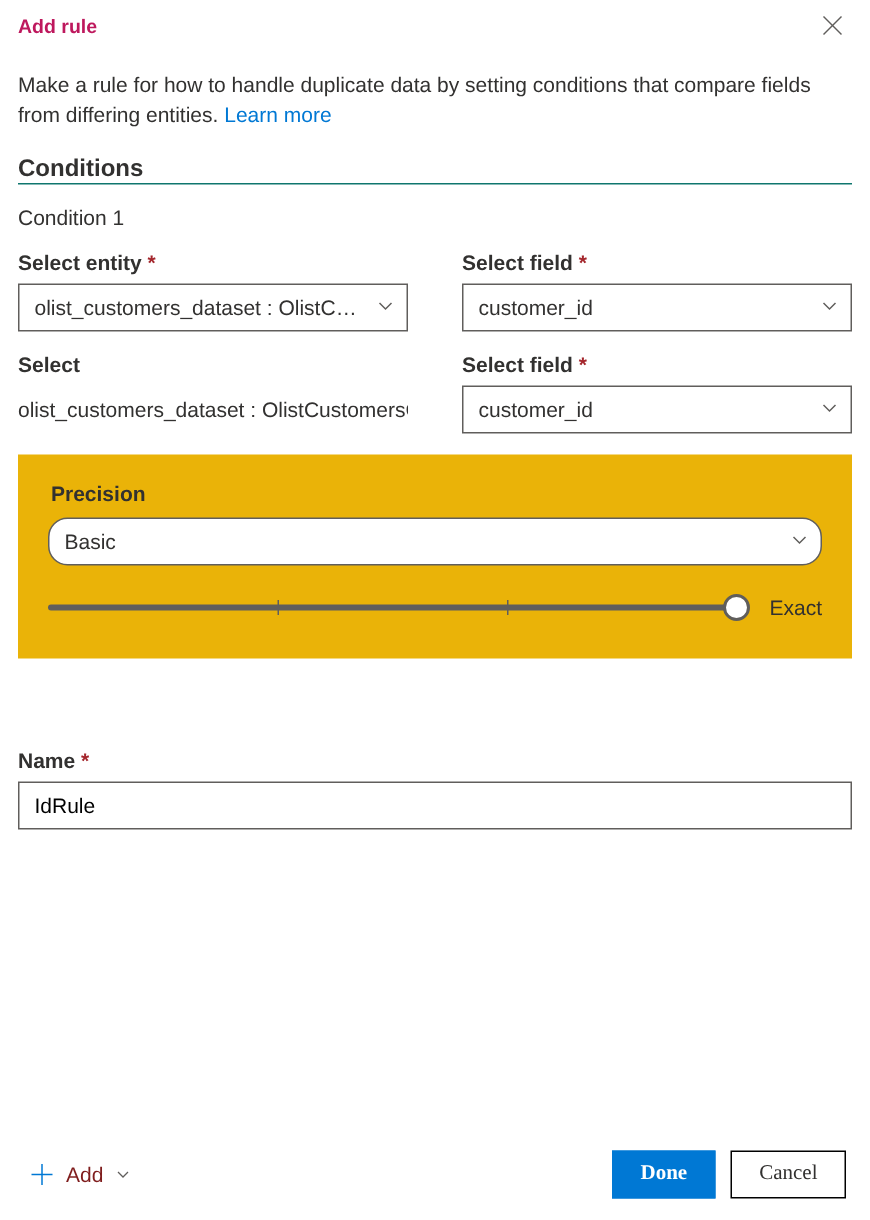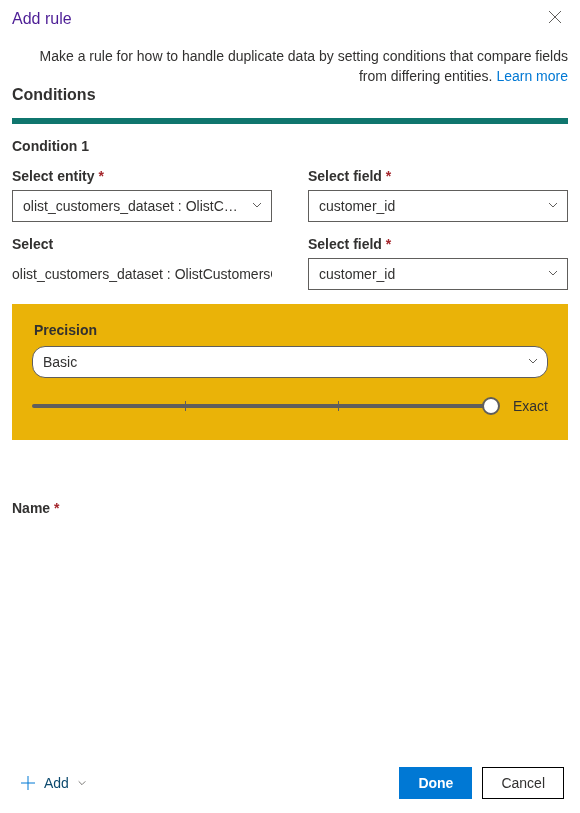--- a/index.html
+++ b/index.html
@@ -1,25 +1,25 @@
 <!DOCTYPE html>
 <html><head>
   <meta charset="utf-8">
   <style>
     * { box-sizing: border-box; margin:0; padding:0; }
     html, body { width:580px; height:813px; font-family:"Segoe UI", Arial, sans-serif; color:#323130; background:#fff; }
     .panel { position:relative; width:580px; height:813px; padding:10px 12px 0 12px; }
     .header { display:flex; align-items:flex-start; }
-    .title { font-size:16px; font-weight:400; flex:1; color:#4c1d95; }
+    .title { font-size:13px; font-weight:700; flex:1; color:#be185d; }
     .close { width:20px; height:20px; cursor:pointer; }
     .close svg { width:14px; height:14px; stroke:#605e5c; stroke-width:1; }
-    .desc { font-size:14px; color:#323130; line-height:20px; margin-top:16px;text-align:right; }
+    .desc { font-size:14px; color:#323130; line-height:20px; margin-top:16px; }
     .desc a { color:#0078d4; text-decoration:none; }
-    .section-h { font-size:16px; font-weight:600; padding-bottom:14px; border-bottom:6px solid #0f766e; }
-    .cond-label { font-size:14px; font-weight:700; margin-top:14px; }
+    .section-h { font-size:16px; font-weight:600; margin-top:18px; padding-bottom:0; border-bottom:1px solid #0f766e; }
+    .cond-label { font-size:14px; font-weight:400; margin-top:14px; }
     .row { display:flex; gap:36px; margin-top:14px; }
     .col { flex:1; min-width:0; }
     .flabel { font-size:14px; font-weight:600; margin-bottom:6px; display:block; }
     .req { color:#a4262c; }
     .dropdown { position:relative; border:1px solid #605e5c; background:#fff; height:32px; display:flex; align-items:center; padding:0 30px 0 10px; font-size:14px; cursor:pointer; }
     .dropdown .val { white-space:nowrap; overflow:hidden; text-overflow:ellipsis; flex:1; }
     .dropdown .chev { position:absolute; right:8px; top:50%; transform:translateY(-50%); }
     .chev svg { width:12px; height:12px; stroke:#605e5c; stroke-width:1; fill:none; }
     .static-text { font-size:14px; color:#323130; height:32px; display:flex; align-items:center; padding-right:4px; white-space:nowrap; overflow:hidden; text-overflow:ellipsis; }
     
@@ -30,27 +30,27 @@
     .slider { position:relative; flex:1; height:20px; }
     .track { position:absolute; top:50%; left:0; right:0; height:4px; background:#605e5c; transform:translateY(-50%); border-radius:2px; }
     .tick   { position:absolute; top:50%; width:1px; height:10px; background:#605e5c; transform:translateY(-50%); }
     .thumb  { position:absolute; top:50%; right:0; width:18px; height:18px; border-radius:50%; background:#fff; border:2px solid #605e5c; transform:translate(50%,-50%); }
     .slbl   { font-size:14px; color:#323130; margin-left:22px; }
     
     .name-block { margin-top:60px; }
     .tinput { width:100%; height:32px; border:1px solid #605e5c; padding:0 10px; font-size:14px; font-family:inherit; }
     
     .footer { position:absolute; left:0; right:0; bottom:0; padding:14px 16px; display:flex; align-items:center; }
-    .addbtn { display:flex; align-items:center; background:none; border:none; font-size:14px; color:#0c4a6e; cursor:pointer; padding:6px 4px; }
+    .addbtn { display:flex; align-items:center; background:none; border:none; font-size:14px; color:#7f1d1d; cursor:pointer; padding:6px 4px; }
     .addbtn .plus { width:16px; height:16px; margin-right:8px; }
     .addbtn .plus svg { stroke:#0078d4; stroke-width:1; }
     .addbtn .achev { margin-left:8px; }
     .addbtn .achev svg { width:10px; height:10px; stroke:#605e5c; stroke-width:1; fill:none; }
     .spacer { flex:1; }
-    .btn { height:32px; padding:0 18px; font-size:14px; font-family:Liberation Sans, sans-serif; cursor:pointer; }
+    .btn { height:32px; padding:0 18px; font-size:14px; font-family:Liberation Serif, serif; cursor:pointer; }
     .btn-primary { background:#0078d4; border:1px solid #0078d4; color:#fff; font-weight:600; margin-right:10px; }
     .btn-secondary { background:#fff; border:1px solid #000000; color:#323130; }
   </style>
 </head>
 <body>
 
 <div class="panel">
 
   <div class="header">
     <div class="title">Add rule</div>
@@ -132,20 +132,21 @@
       </div>
       <div class="slbl">Exact</div>
     </div>
   </div>
 
   <div class="name-block">
     <span class="flabel">
       <span>Name</span>
       <span class="req">*</span>
     </span>
+    <input type="text" class="tinput" value="IdRule" style="">
   </div>
 
   <div class="footer">
     <button class="addbtn">
       <span class="plus"><svg viewBox="0 0 16 16">
             <line x1="8" y1="1" x2="8" y2="15"></line>
             <line x1="1" y1="8" x2="15" y2="8"></line>
           </svg></span>
       <span>Add</span>
       <span class="achev"><svg viewBox="0 0 12 12">

